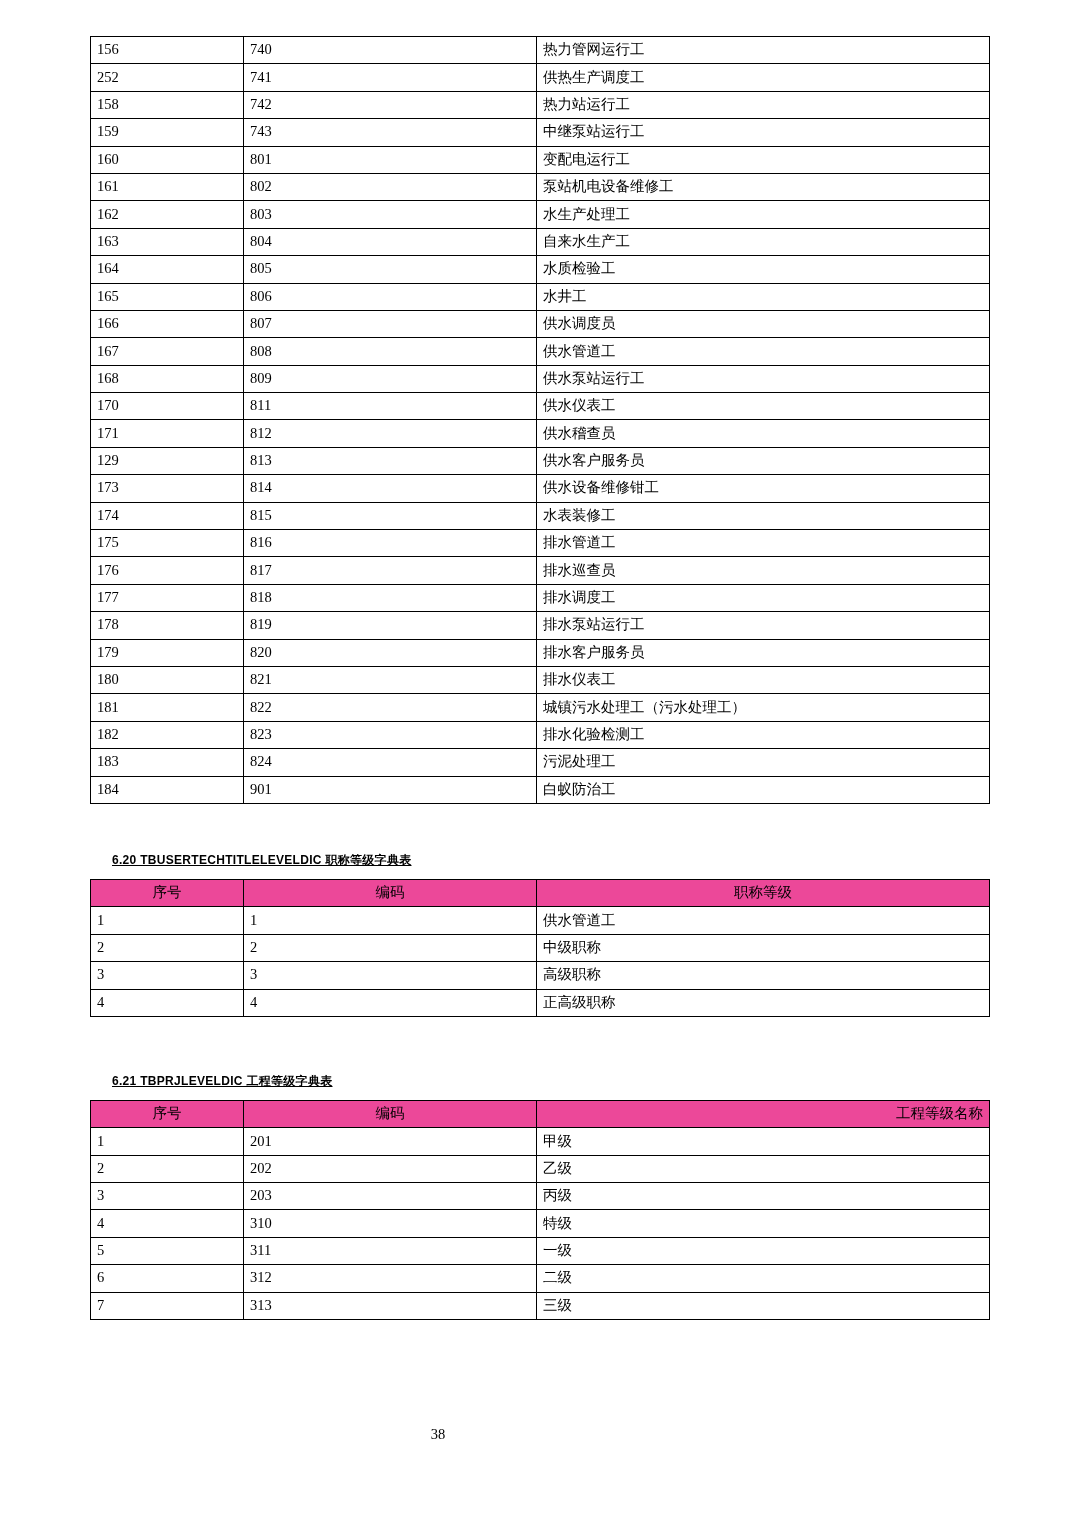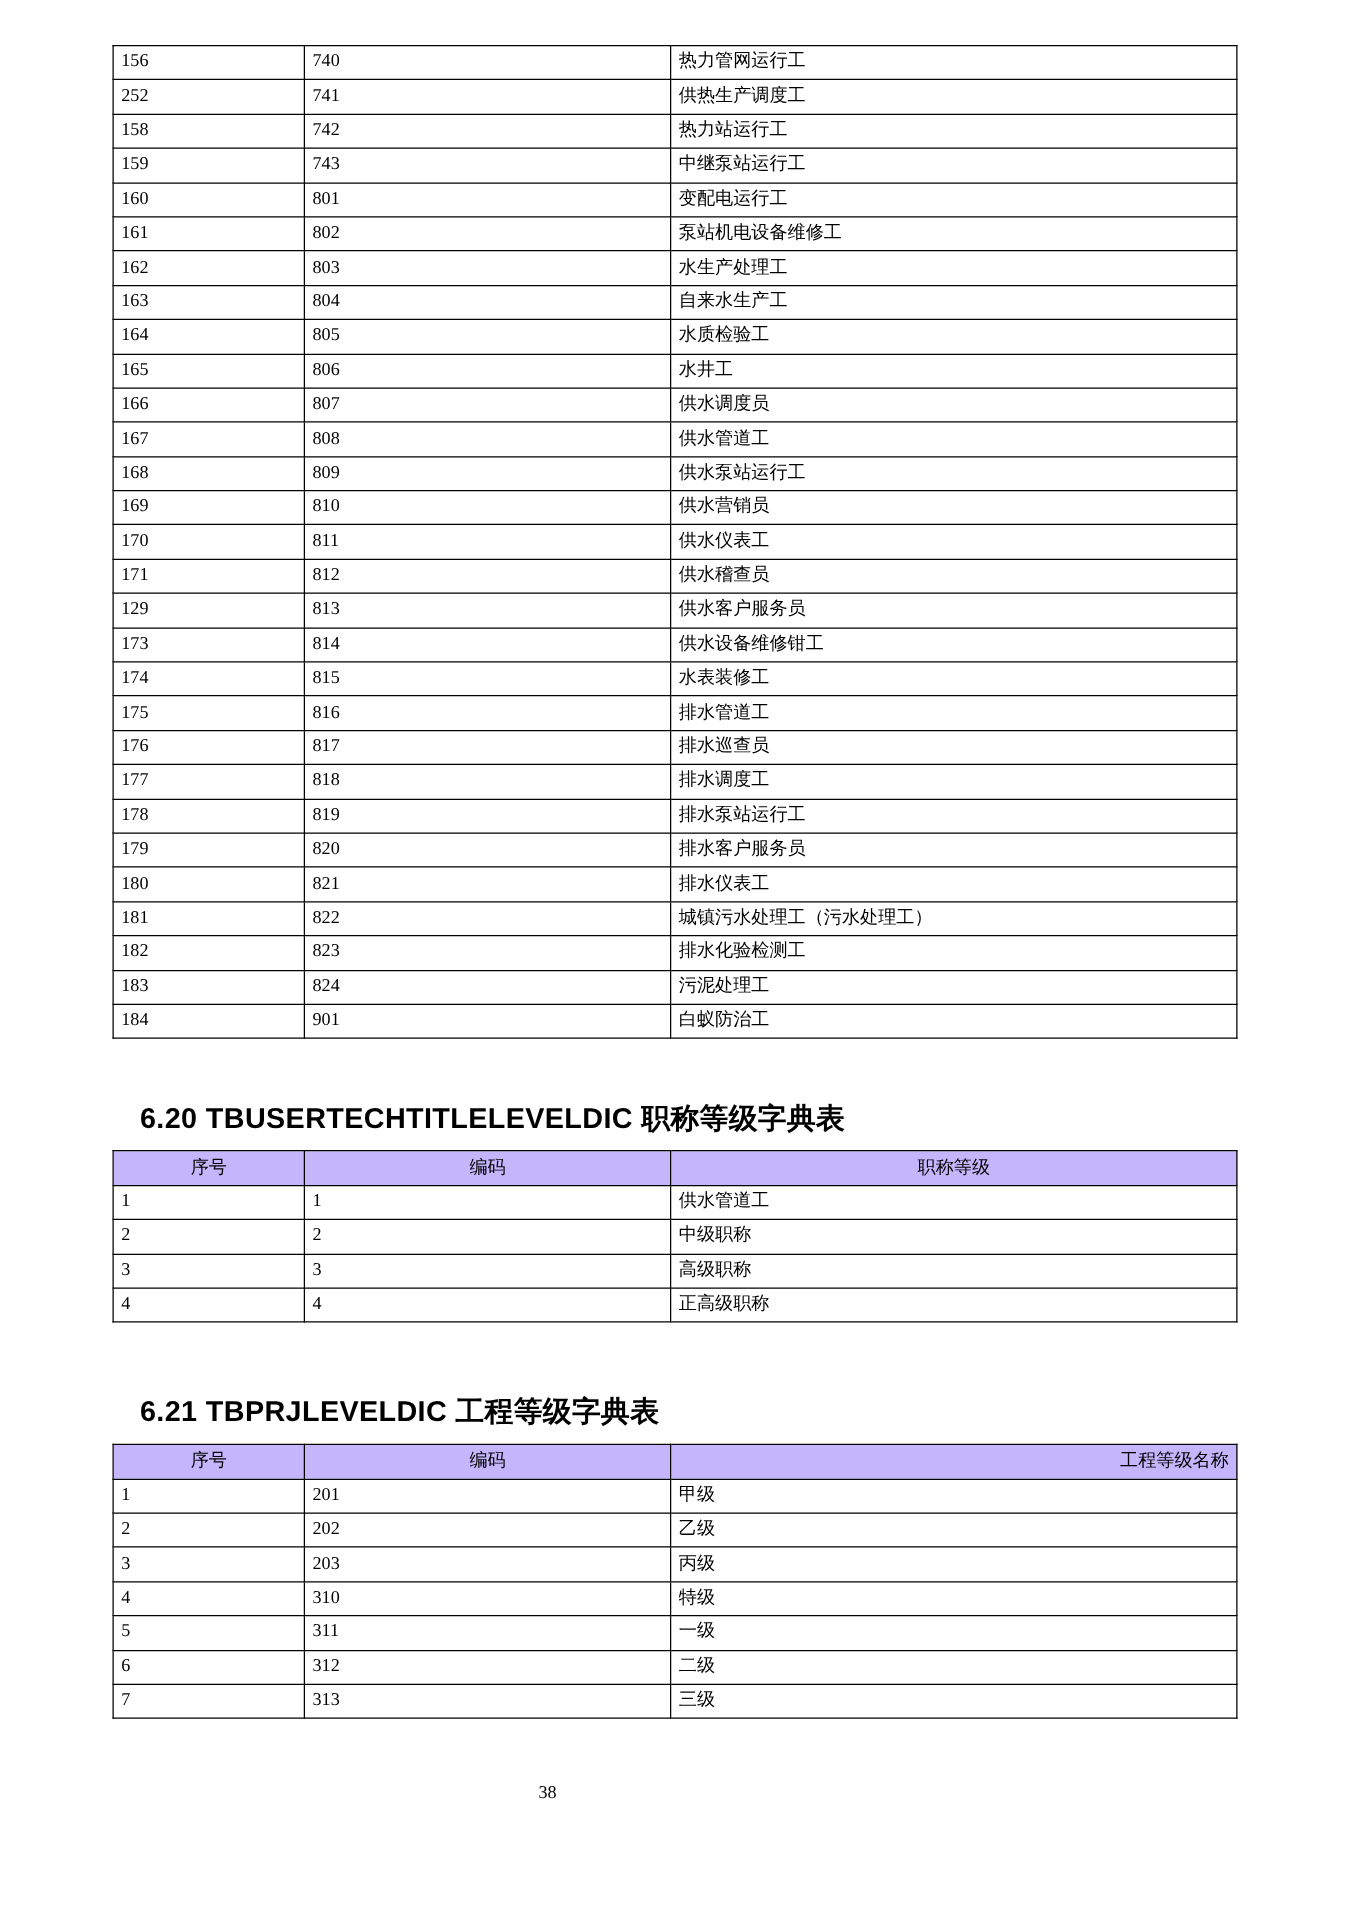--- a/index.html
+++ b/index.html
@@ -31,32 +31,33 @@
     height: 26.4px;
     padding: 0 6px;
     font-size: 14.5px;
     font-family: "Liberation Serif", serif;
     line-height: 1.1;
     vertical-align: middle;
     font-weight: normal;
   }
   table.dict th {
     text-align: center;
-    background: #c4b5fd;
+    background: #ec4899;
   }
   .c-idx { width: 140px; text-align: left; padding-left: 14px; }
   .c-code { width: 280px; text-align: left; padding-left: 14px; }
   .c-name { text-align: left; padding-left: 14px; margin-top: 12px; }
 
   .section-title {
     font-family: "Liberation Sans", sans-serif;
     font-weight: bold;
-    font-size: 23px;
+    font-size: 12px;
     letter-spacing: 0.3px;
     margin: 0 0 10px 22px;
+    text-decoration: underline;
   }
   .gap-large { height: 48px; }
   .gap-section { height: 56px; }
 
   .page-number {
     position: absolute;
     bottom: 84px;
     left: 0;
     width: 876px;
     text-align: center;
@@ -130,25 +131,20 @@
           </tr>
           <tr>
             <td class="c-idx">167</td>
             <td class="c-code">808</td>
             <td class="c-name">供水管道工</td>
           </tr>
           <tr>
             <td class="c-idx">168</td>
             <td class="c-code">809</td>
             <td class="c-name">供水泵站运行工</td>
-          </tr>
-          <tr>
-            <td class="c-idx">169</td>
-            <td class="c-code">810</td>
-            <td class="c-name">供水营销员</td>
           </tr>
           <tr>
             <td class="c-idx">170</td>
             <td class="c-code">811</td>
             <td class="c-name">供水仪表工</td>
           </tr>
           <tr>
             <td class="c-idx">171</td>
             <td class="c-code">812</td>
             <td class="c-name">供水稽查员</td>

